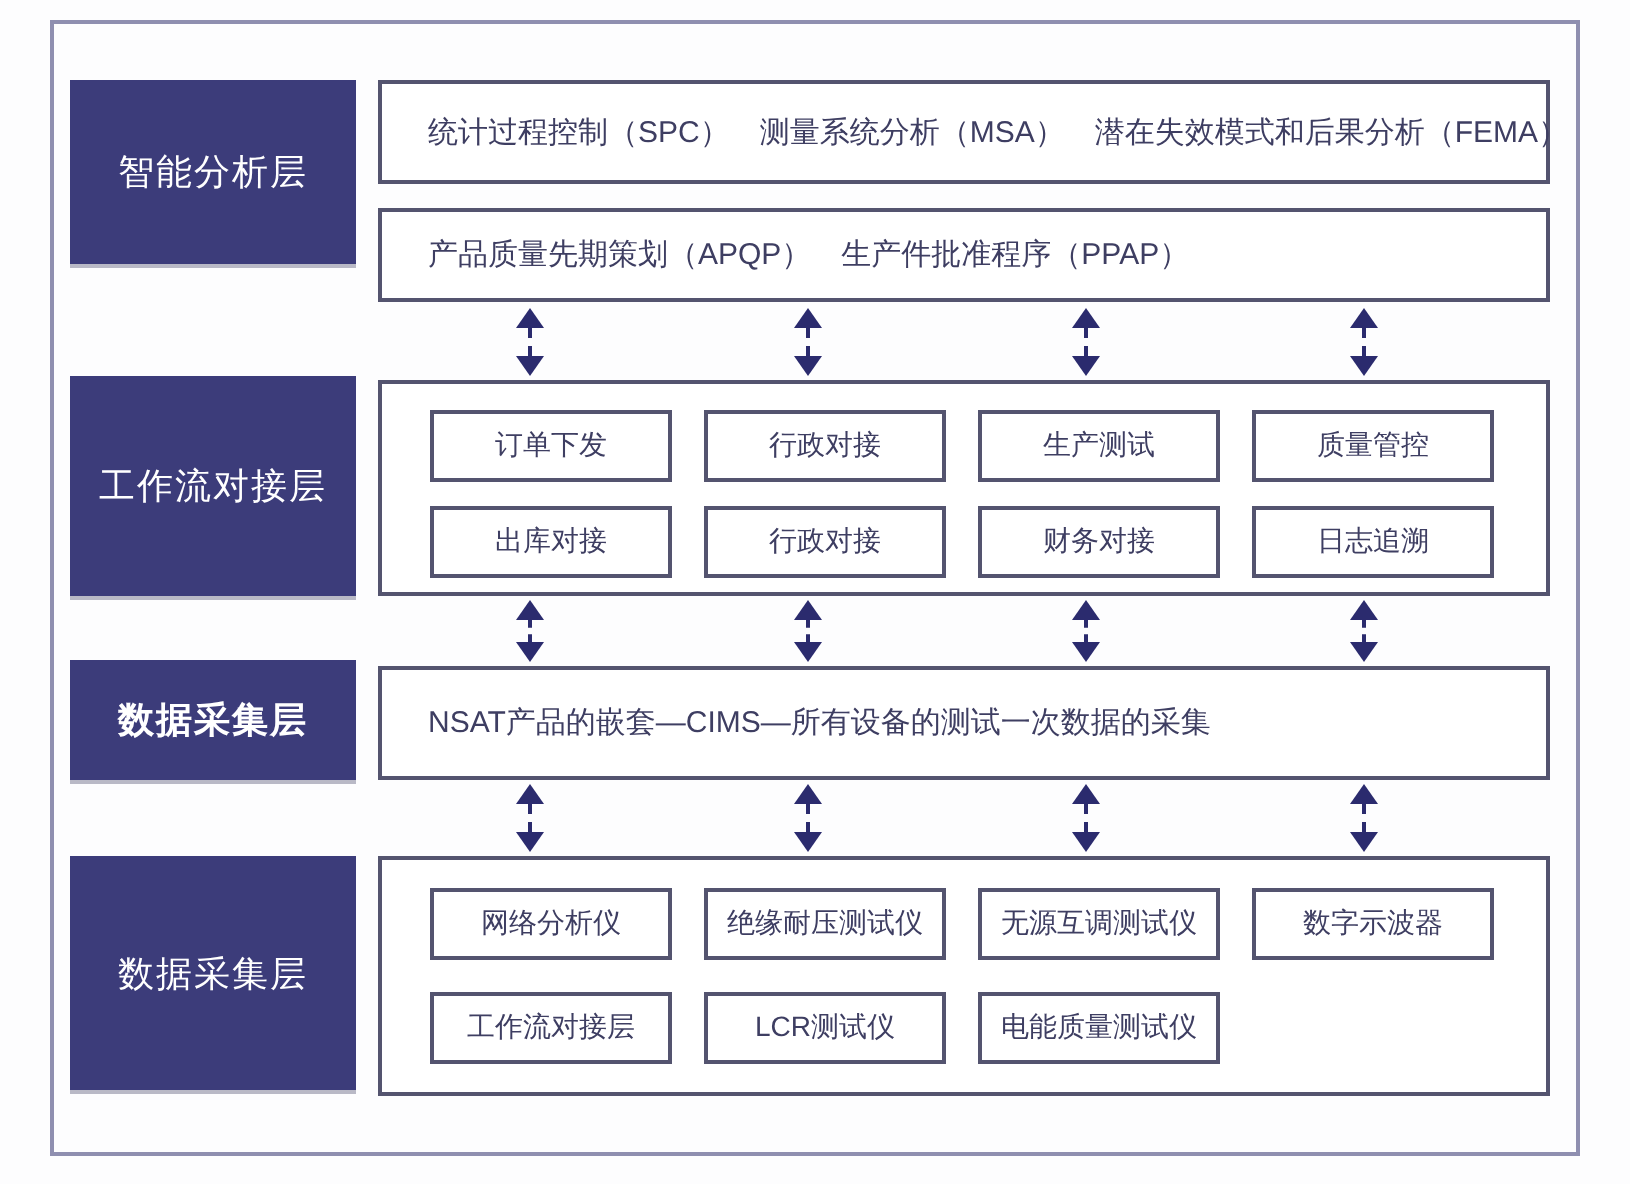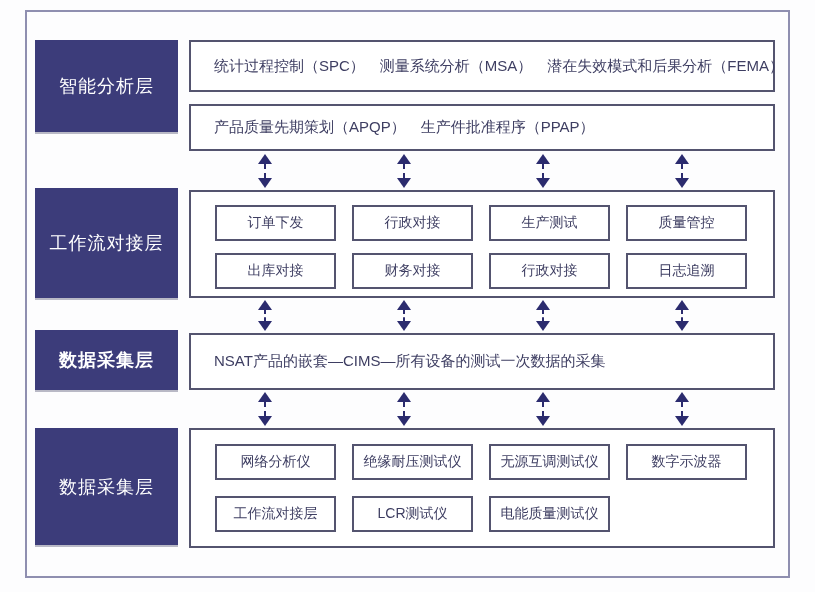--- a/index.html
+++ b/index.html
@@ -80,22 +80,22 @@
   <div class="side-label" style="top:188px;height:110px;">工作流对接层</div>
   <div class="container-box" style="top:190px;height:108px;">
     <div class="srow" style="top:13px;">
       <div class="sbox">订单下发</div>
       <div class="sbox">行政对接</div>
       <div class="sbox">生产测试</div>
       <div class="sbox">质量管控</div>
     </div>
     <div class="srow" style="top:61px;">
       <div class="sbox">出库对接</div>
+      <div class="sbox">行政对接</div>
       <div class="sbox">财务对接</div>
-      <div class="sbox">行政对接</div>
       <div class="sbox">日志追溯</div>
     </div>
   </div>
 
   <div class="arrow" style="left:257px;top:300px;height:31px;">
       <div class="stem"></div>
     </div>
   <div class="arrow" style="left:396px;top:300px;height:31px;">
       <div class="stem"></div>
     </div>

